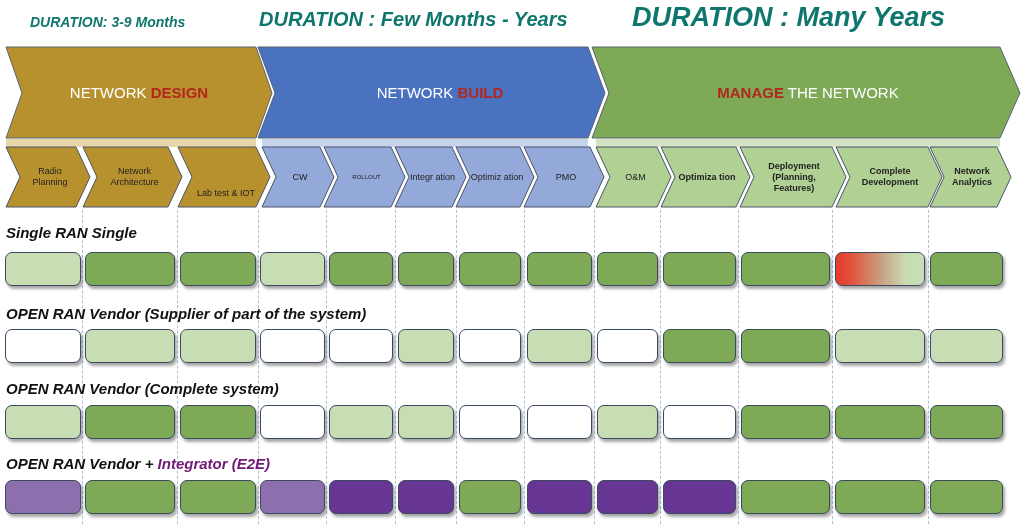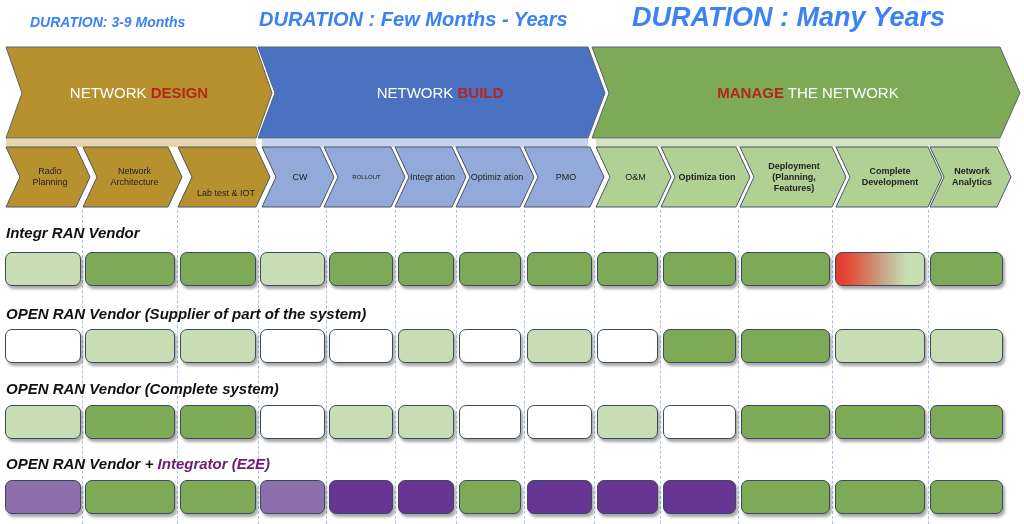--- a/index.html
+++ b/index.html
@@ -1,17 +1,17 @@
 <!DOCTYPE html>
 <html><head>
 <meta charset="utf-8">
 <style>
   html, body { margin:0; padding:0; background:#ffffff; }
   body { width:1024px; height:524px; position:relative; overflow:hidden; font-family:"Liberation Sans", sans-serif; }
-  .duration { position:absolute; color:#3b82f6; font-weight:bold; font-style:italic; font-family:"Liberation Sans", sans-serif; white-space:nowrap; }
+  .duration { position:absolute; color:#0f766e; font-weight:bold; font-style:italic; font-family:"Liberation Sans", sans-serif; white-space:nowrap; }
   svg { position:absolute; left:0; top:0; }
   .phase-label { position:absolute; color:#ffffff; font-size:15px; text-align:center; white-space:nowrap; }
   .phase-label .hl { color:#b3261e; font-weight:bold; }
   .step-label { position:absolute; text-align:center; font-size:9px; line-height:11px; color:#222; display:flex; align-items:center; justify-content:center; }
   .step-label.bold { font-weight:bold; }
   .row-title { position:absolute; left:6px; font-weight:bold; font-style:italic; font-size:15px; color:#111; white-space:nowrap; }
   .row-title .purple { color:#701a75; }
   .cell { position:absolute; height:34px; border:1px solid #3b4a5e; border-radius:7px; box-shadow:2px 3px 3px rgba(0,0,0,0.35); box-sizing:border-box; }
   .vline { position:absolute; top:210px; height:314px; width:0; border-left:1px dashed #a9c2e0; }
 </style>
@@ -100,21 +100,21 @@
 <div class="vline" style="left:326px;"></div>
 <div class="vline" style="left:395px;"></div>
 <div class="vline" style="left:456px;"></div>
 <div class="vline" style="left:524px;"></div>
 <div class="vline" style="left:594px;"></div>
 <div class="vline" style="left:660px;"></div>
 <div class="vline" style="left:738px;"></div>
 <div class="vline" style="left:832px;"></div>
 <div class="vline" style="left:928px;"></div>
 
-<div class="row-title" style="top:224px;">Integr RAN Vendor</div>
+<div class="row-title" style="top:224px;">Single RAN Single</div>
 <div class="row-title" style="top:305px;">OPEN RAN Vendor (Supplier of part of the system)</div>
 <div class="row-title" style="top:380px;">OPEN RAN Vendor (Complete system)</div>
 <div class="row-title" style="top:455px;">
   <span>OPEN RAN Vendor + </span><span class="purple">Integrator (E2E)</span>
 </div>
 
 <div id="grid">
     <div class="cell" style="left: 5px; width: 76px; top: 252px; background: rgb(201, 221, 181);"></div>
     <div class="cell" style="left: 85px; width: 90px; top: 252px; background: rgb(126, 169, 86);"></div>
     <div class="cell" style="left: 180px; width: 76px; top: 252px; background: rgb(126, 169, 86);"></div>

